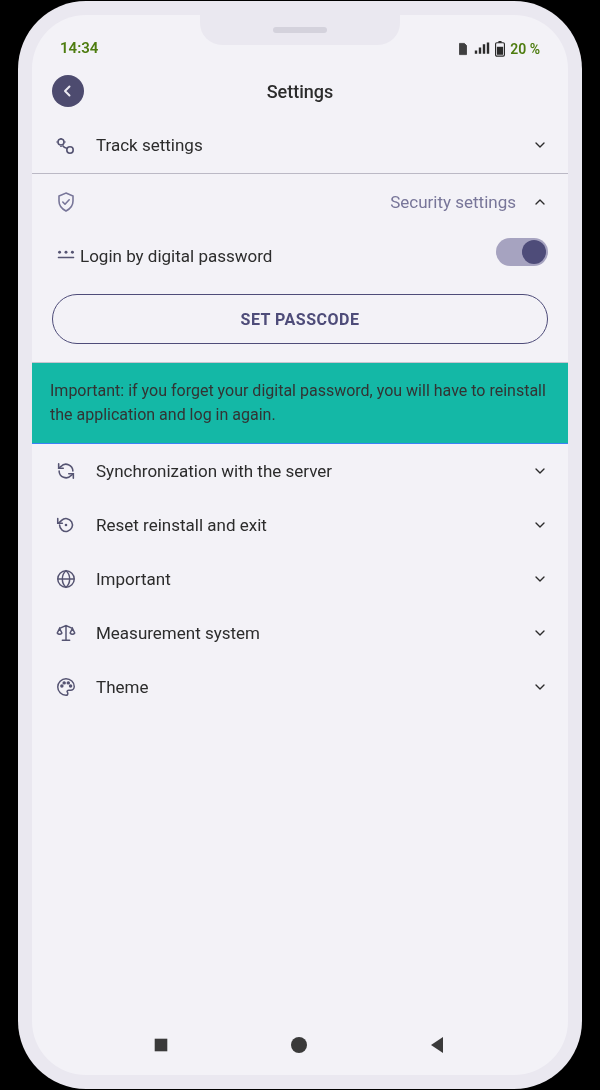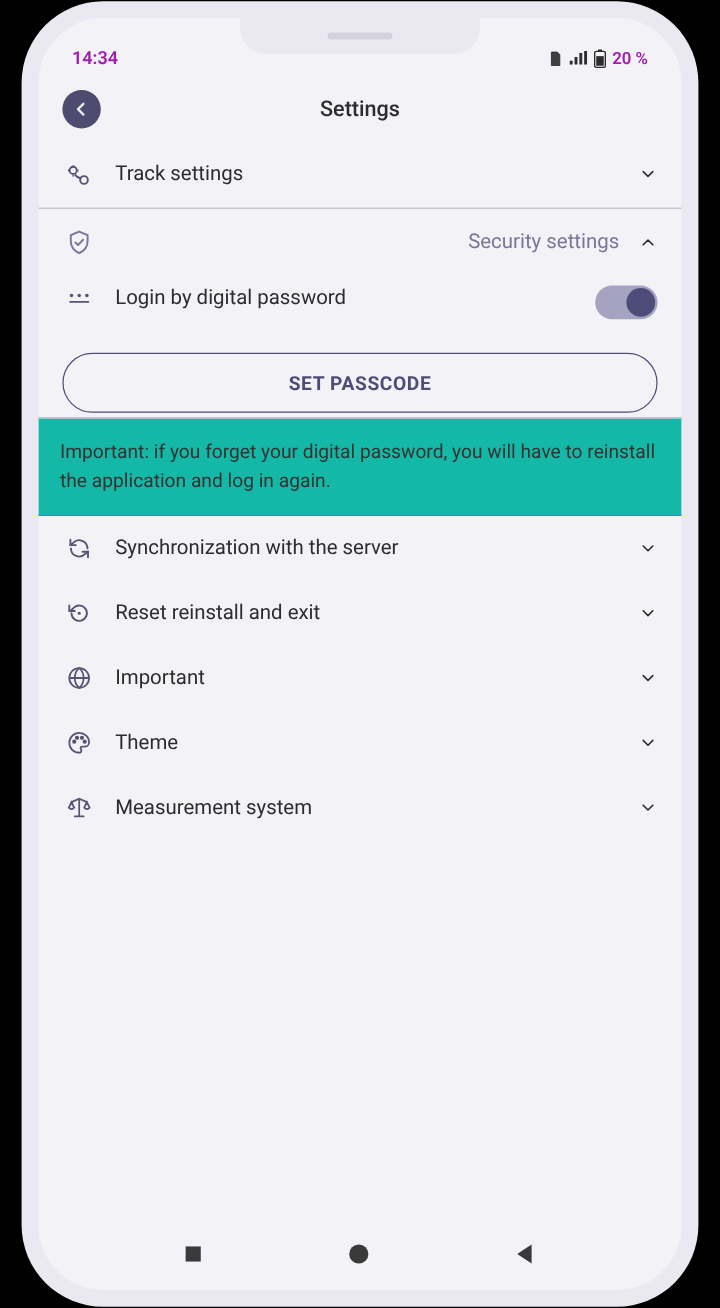--- a/index.html
+++ b/index.html
@@ -33,21 +33,21 @@
       border:1.5px solid #9a96a8;border-radius:50%;}
     .screen {
       position:absolute;inset:0;
       background:#f3f2f7;
       display:flex;flex-direction:column;
     }
     
     .statusbar{
       height:46px;display:flex;align-items:flex-end;justify-content:space-between;
       padding:0 28px 4px;
-      font-size:15px;font-weight:600;color:#a21caf;
+      font-size:15px;font-weight:600;color:#4d7c0f;
     }
     .sb-right{display:flex;align-items:center;gap:4px;font-size:14px;}
     
     .header{
       display:flex;align-items:center;padding:14px 20px 10px;position:relative;
     }
     .back-btn{
       width:32px;height:32px;border-radius:50%;background:#4d4b6f;
       display:flex;align-items:center;justify-content:center;
     }
@@ -57,32 +57,32 @@
     }
     
     .row{
       display:flex;align-items:center;padding:16px 20px;gap:16px;
     }
     .row .icon{width:28px;display:flex;justify-content:center;color:#555472;}
     .row .label{flex:1;font-size:17px;color:#2c2c2c;}
     .row .label.muted{color:#787699;text-align:right;}
     .chev{color:#3b3b4c;flex-shrink:0;}
     .divider{height:1px;background:#bbb9c5;margin:0 0;}
-    .subrow{padding:16px 20px;display:flex;align-items:flex-start;gap:16px;}
+    .subrow{padding:16px 20px;display:flex;align-items:flex-end;}
     .subrow .icon{width:28px;display:flex;justify-content:center;color:#555472;}
     .subrow .label{flex:1;font-size:17px;}
     .toggle{
       width:52px;height:28px;border-radius:14px;background:#a6a3c0;position:relative;
     }
     .toggle .knob{
       width:24px;height:24px;border-radius:50%;background:#4e4c79;
       position:absolute;top:2px;right:2px;
     }
     .passcode-btn{
-      margin:12px 20px 4px;border:1.5px solid #4e4c79;border-radius:26px;
+      margin:12px 20px 18px;border:1.5px solid #4e4c79;border-radius:26px;
       height:50px;display:flex;align-items:center;justify-content:center;
       font-size:16px;font-weight:700;letter-spacing:.5px;color:#4e4c79;background:transparent;
     }
     .warning{
       background:#14b8a6;border-top:1px solid #c7c5d0;border-bottom:1px solid #3b82f6;
       padding:16px 18px;font-size:16px;line-height:1.5;color:#333;
     }
     .navbar{
       position:absolute;bottom:0;left:0;right:0;height:52px;
       display:flex;align-items:center;justify-content:space-around;
@@ -233,51 +233,51 @@
       <div class="label">Important</div>
       <div class="chev">
         <svg width="16" height="16" viewBox="0 0 24 24" fill="none">
             <path d="M6 9l6 6 6-6" stroke="#2c2c2c" stroke-width="2" stroke-linecap="round" stroke-linejoin="round"></path>
           </svg>
       </div>
     </div>
 
     <div class="row">
       <div class="icon">
+        <svg width="22" height="22" viewBox="0 0 24 24" fill="none" stroke="#555472" stroke-width="1.6" stroke-linecap="round">
+            <path d="M12 4v15M8 20h8M5 7l7-3 7 3"></path>
+            <path d="M5 7l-2.5 5a3 3 0 0 0 5 0L5 7zM19 7l-2.5 5a3 3 0 0 0 5 0L19 7z"></path>
+          </svg>
+      </div>
+      <div class="label">Measurement system</div>
+      <div class="chev">
+        <svg width="16" height="16" viewBox="0 0 24 24" fill="none">
+            <path d="M6 9l6 6 6-6" stroke="#2c2c2c" stroke-width="2" stroke-linecap="round" stroke-linejoin="round"></path>
+          </svg>
+      </div>
+    </div>
+
+    <div class="row">
+      <div class="icon">
         <svg width="22" height="22" viewBox="0 0 24 24" fill="none" stroke="#555472" stroke-width="1.6">
             <path d="M12 3a9 9 0 1 0 0 18c1.2 0 2-.9 2-2 0-.6-.3-1.1-.6-1.5-.3-.4-.4-1 .1-1.5.4-.4 1-.5 1.5-.5H17a4 4 0 0 0 4-4c0-4.6-4-8.5-9-8.5z"></path>
             <circle cx="7.5" cy="11" r="1.1" fill="#555472"></circle>
             <circle cx="10" cy="7.5" r="1.1" fill="#555472"></circle>
             <circle cx="14.5" cy="7.5" r="1.1" fill="#555472"></circle>
             <circle cx="17" cy="11" r="1.1" fill="#555472"></circle>
           </svg>
       </div>
       <div class="label">Theme</div>
       <div class="chev">
         <svg width="16" height="16" viewBox="0 0 24 24" fill="none">
             <path d="M6 9l6 6 6-6" stroke="#2c2c2c" stroke-width="2" stroke-linecap="round" stroke-linejoin="round"></path>
           </svg>
       </div>
     </div>
 
-    <div class="row">
-      <div class="icon">
-        <svg width="22" height="22" viewBox="0 0 24 24" fill="none" stroke="#555472" stroke-width="1.6" stroke-linecap="round">
-            <path d="M12 4v15M8 20h8M5 7l7-3 7 3"></path>
-            <path d="M5 7l-2.5 5a3 3 0 0 0 5 0L5 7zM19 7l-2.5 5a3 3 0 0 0 5 0L19 7z"></path>
-          </svg>
-      </div>
-      <div class="label">Measurement system</div>
-      <div class="chev">
-        <svg width="16" height="16" viewBox="0 0 24 24" fill="none">
-            <path d="M6 9l6 6 6-6" stroke="#2c2c2c" stroke-width="2" stroke-linecap="round" stroke-linejoin="round"></path>
-          </svg>
-      </div>
-    </div>
-
     <div class="navbar">
       <span class="navshape">
         <svg width="18" height="18" viewBox="0 0 20 20">
             <rect x="3" y="3" width="14" height="14" fill="#3a3a3a"></rect>
           </svg>
       </span>
       <span class="navshape">
         <svg width="20" height="20" viewBox="0 0 20 20">
             <circle cx="10" cy="10" r="8" fill="#3a3a3a"></circle>
           </svg>

